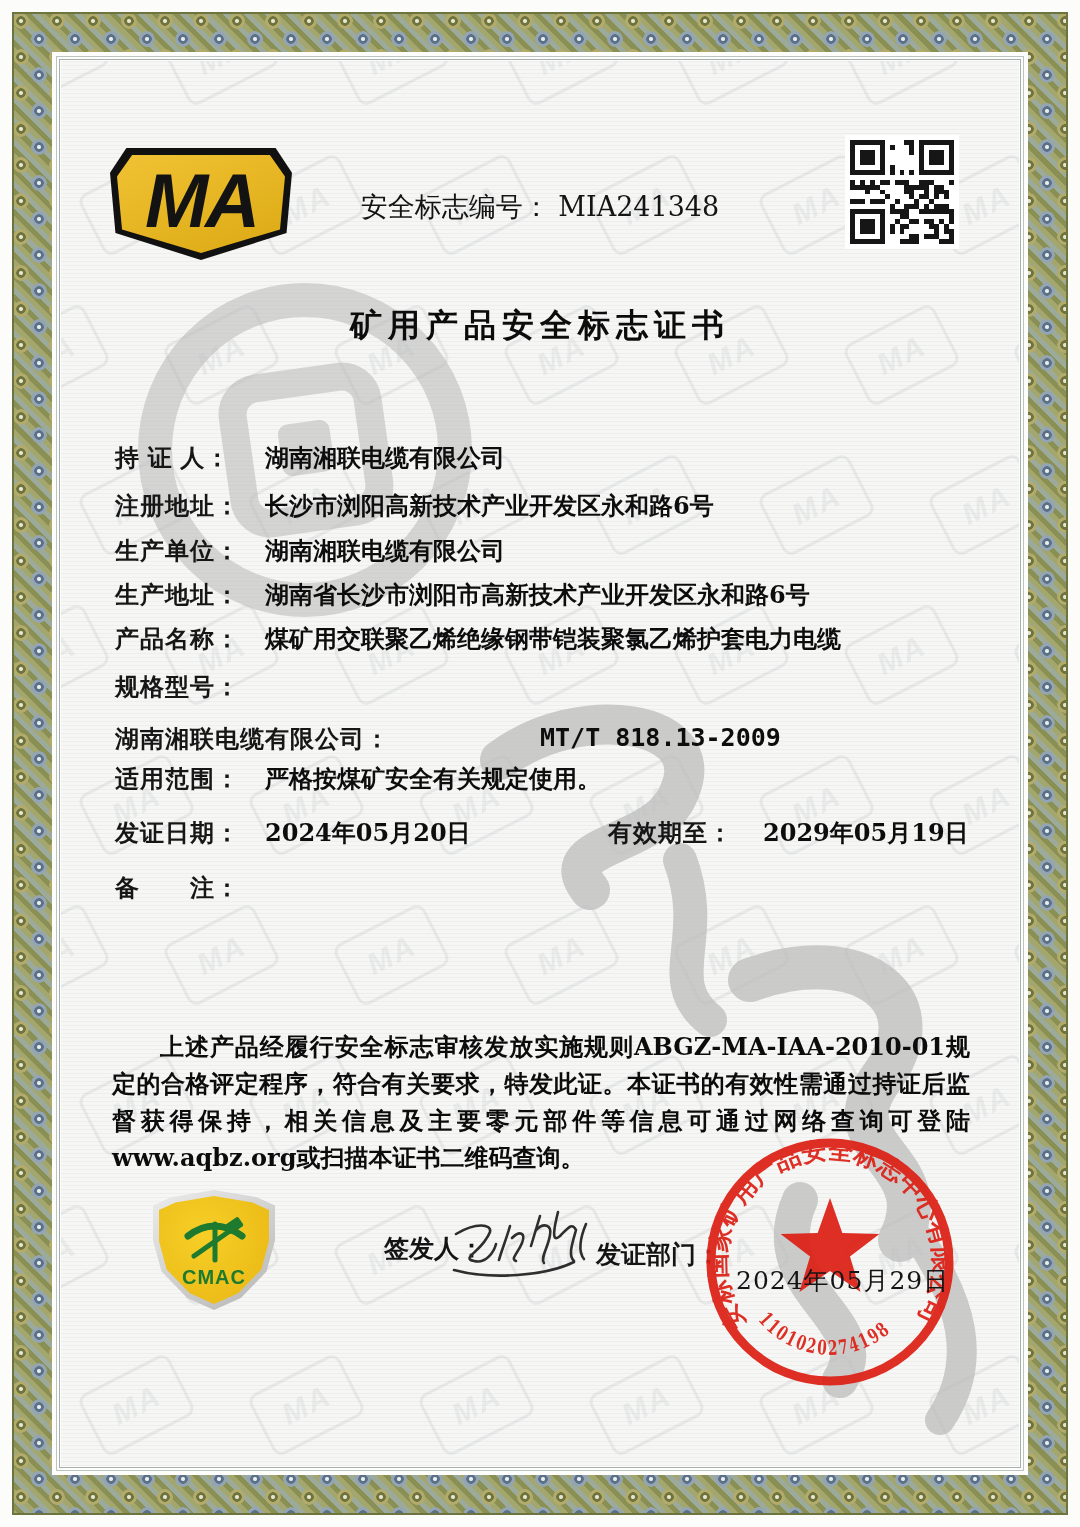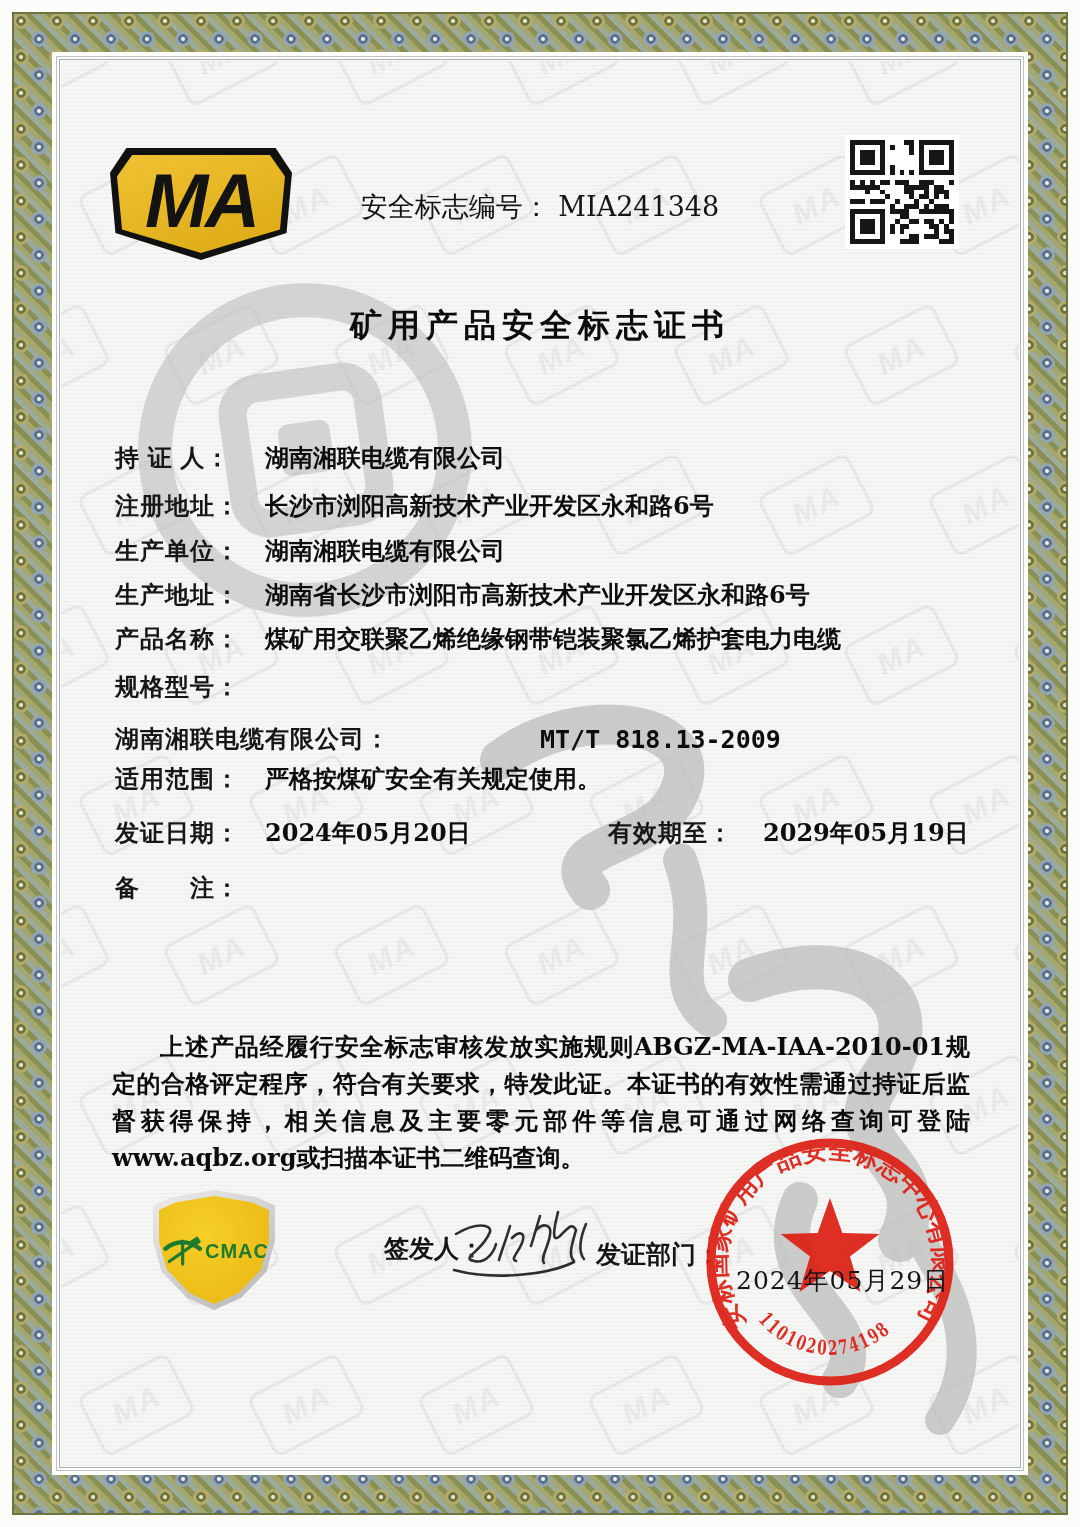--- a/index.html
+++ b/index.html
@@ -43,41 +43,41 @@
   .qr{position:absolute;left:784px;top:74px;width:114px;height:114px;background:#ffffff;
     padding:5px;box-sizing:border-box;z-index:1;}
   .qr-grid{display:grid;grid-template-columns:repeat(21,1fr);grid-template-rows:repeat(21,1fr);
     width:104px;height:104px;}
   .qr-grid .on{background:#161616;}
 
   .title{position:absolute;left:0;right:0;top:243px;text-align:center;z-index:1;
     font-family:"DejaVu Serif",serif;font-weight:900;font-size:32px;letter-spacing:6px;color:#0c0c0c;}
 
   
-  .row{position:absolute;left:54px;right:40px;display:flex;align-items:center;z-index:1;}
+  .row{position:absolute;left:54px;right:40px;display:flex;align-items:flex-start;z-index:1;}
   .lbl{flex:0 0 150px;font-weight:700;font-size:24px;letter-spacing:1px;color:#161616;}
   .val{font-weight:700;font-size:24px;font-family:"DejaVu Serif",serif;color:#0d0d0d;}
   .val-mono{font-family:"DejaVu Sans Mono",monospace;font-size:25px;letter-spacing:0;}
   .lbl-auto{flex:0 0 auto;}
   .ml150{margin-left:150px;}
   .w343{flex:0 0 343px;}
   .w155{flex:0 0 155px;}
 
   .statement{position:absolute;left:51px;top:967px;width:858px;z-index:1;
     font-family:"DejaVu Serif",serif;font-weight:700;font-size:24px;line-height:37px;
     text-align:justify;text-indent:2em;color:#0c0c0c;margin:0;}
 
   
   .shield{position:absolute;left:92px;top:1129px;width:122px;height:120px;z-index:1;
     clip-path:polygon(50% 0%,85% 6%,100% 13%,100% 42%,93% 68%,72% 90%,50% 100%,28% 90%,7% 68%,0% 42%,0% 13%,15% 6%);
     background:linear-gradient(145deg,#ececec,#b5b5b5);}
   .shield .inner{position:absolute;inset:6px;
     clip-path:polygon(50% 0%,85% 6%,100% 13%,100% 42%,93% 68%,72% 90%,50% 100%,28% 90%,7% 68%,0% 42%,0% 13%,15% 6%);
     background:radial-gradient(circle at 40% 35%,#f6cf27,#e9b512);
-    display:flex;flex-direction:row;align-items:center;justify-content:center;}
+    display:flex;flex-direction:column;align-items:center;justify-content:center;}
   .shield .cmac{font-weight:800;font-size:20px;letter-spacing:1px;color:#1d7a2f;margin-top:2px;}
 
   .signer-label{position:absolute;left:297px;top:1171px;font-weight:700;font-size:25px;z-index:1;margin-left:26px;}
   .signature{position:absolute;left:385px;top:1139px;z-index:1;}
   .dept-label{position:absolute;left:535px;top:1177px;font-weight:700;font-size:25px;z-index:1;}
 
   .seal{position:absolute;left:637px;top:1069px;z-index:2;opacity:.93;}
   .seal-date{position:absolute;left:675px;top:1203px;z-index:3;
     font-family:"DejaVu Serif",serif;font-size:25px;letter-spacing:1px;color:#151515;}
 </style>

